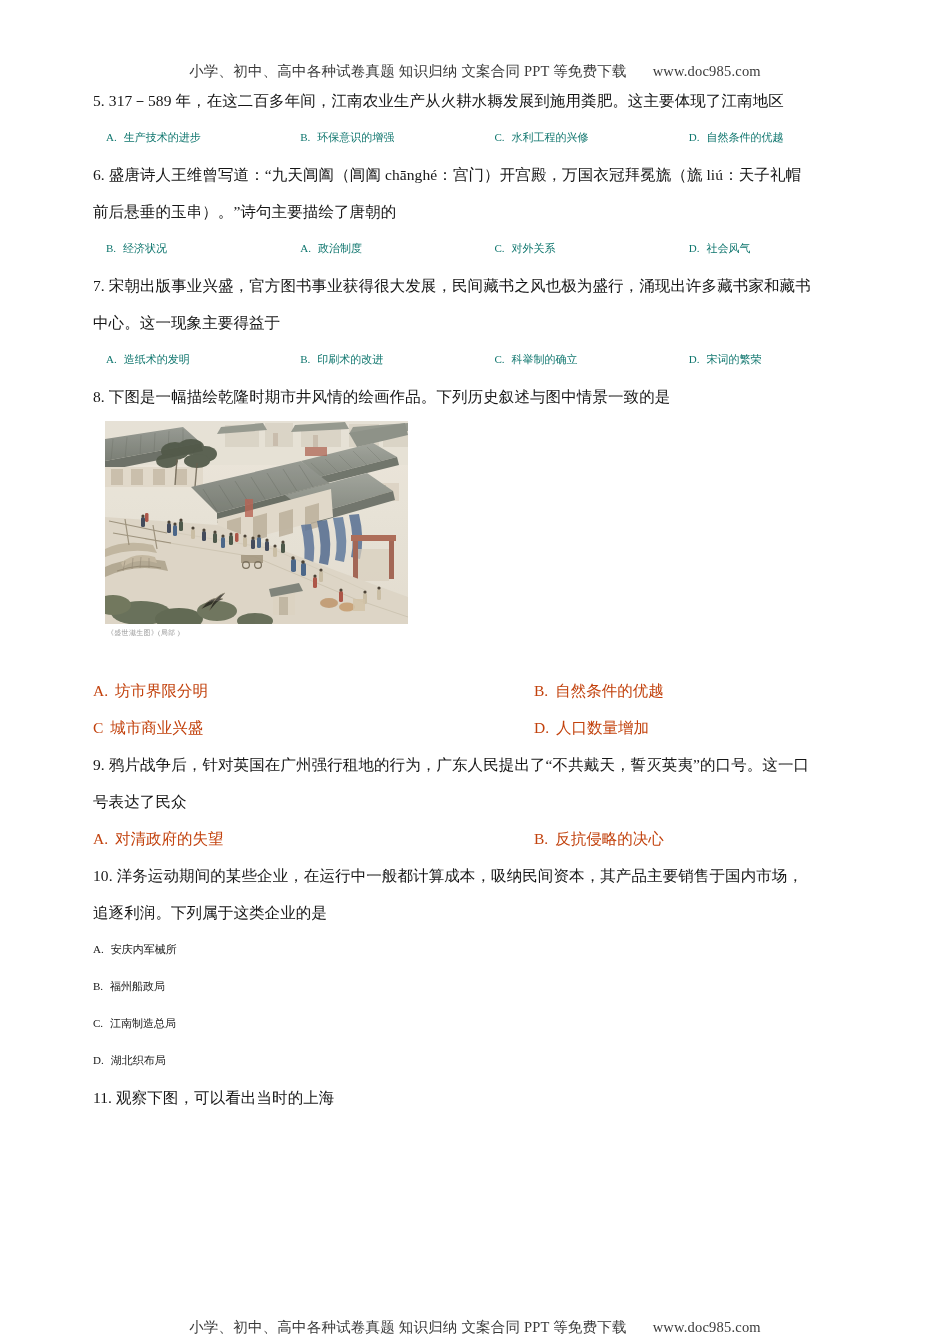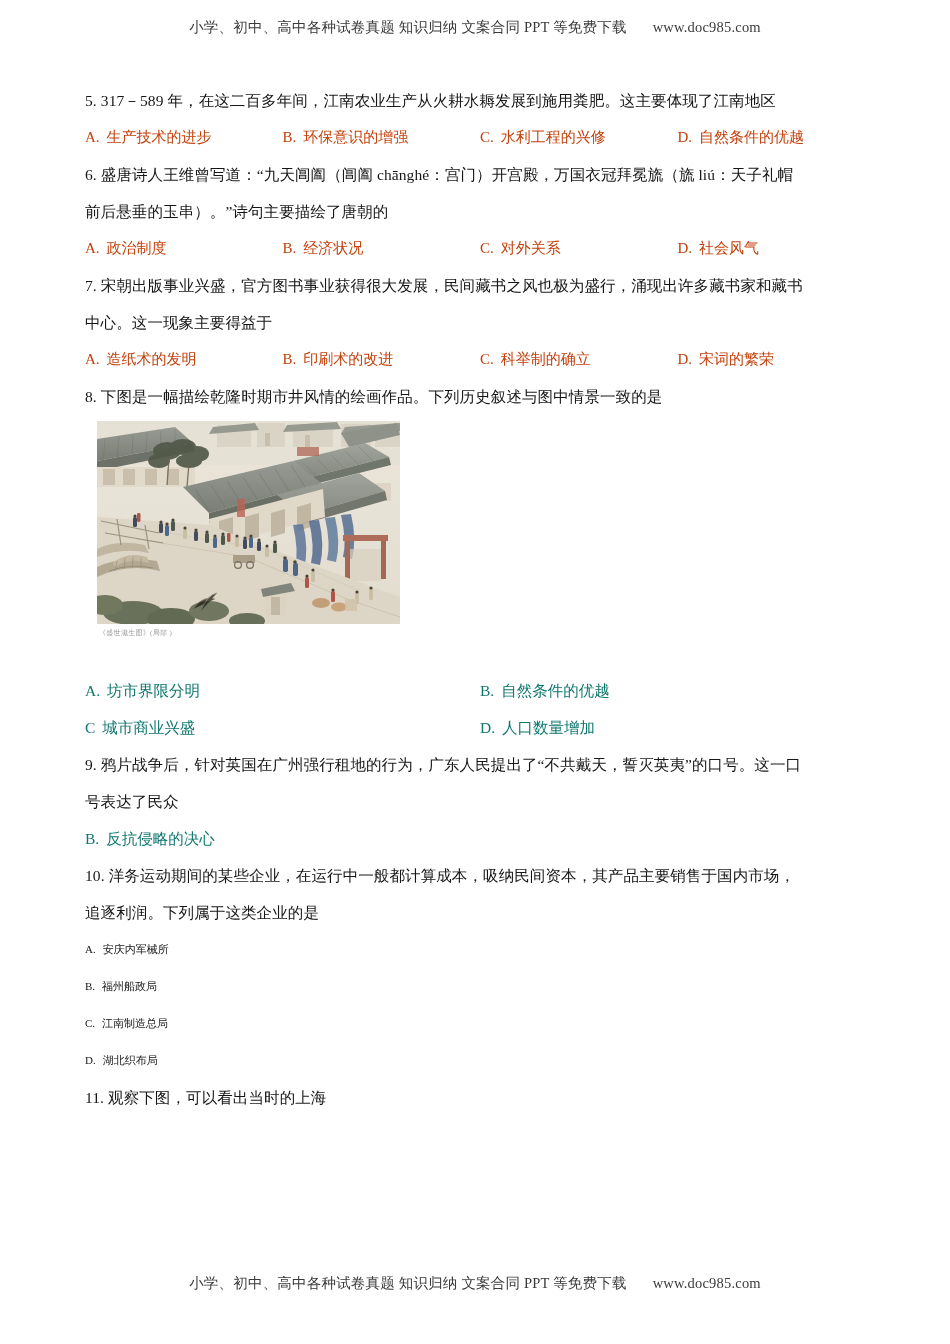--- a/index.html
+++ b/index.html
@@ -25,65 +25,68 @@
   
   .watermark {
     position: absolute;
     left: 0;
     width: 950px;
     text-align: center;
     font-size: 14.5px;
     color: #3a3a3a;
     letter-spacing: 0.2px;
     white-space: nowrap;
+    margin-top: 44px;
   }
   .watermark .wm-cn { font-family: "Liberation Serif", "DejaVu Serif", serif; }
   .watermark .wm-url {
     margin-left: 26px;
     font-family: "Liberation Serif", "DejaVu Serif", serif;
   }
   #page-header { top: 18px; }
   #page-footer { top: 1274px; }
 
   
   .content {
     position: absolute;
-    left: 85px;
+    left: 93px;
     top: 82px;
     width: 790px;
   }
 
   .q-block { margin-bottom: 0; }
 
   .q-line {
     font-size: 15.5px;
     line-height: 37px;
     color: #161616;
     letter-spacing: 0.1px;
     white-space: pre-wrap;
     text-align: justify;
   }
   .q-stem { text-indent: 0; }
 
   
   .opts-4 {
     display: flex;
-    font-size: 15px;
+    font-size: 11px;
     line-height: 37px;
-    color: #c2410c;
+    color: #0f766e;
+    margin-left: 13px;
   }
   .opts-4 .opt {
     flex: 0 0 25%;
     white-space: nowrap;
   }
   .opts-2 {
     display: flex;
     font-size: 15.5px;
     line-height: 37px;
-    color: #0f766e;
+    color: #c2410c;
+    gap: 46px;
   }
   .opts-2 .opt {
     flex: 0 0 50%;
     white-space: nowrap;
   }
   .opts-1 .opt {
     font-size: 11px;
     line-height: 37px;
     color: #161616;
     white-space: nowrap;
@@ -131,22 +134,22 @@
         <div class="opt"><span class="opt-key">B.</span><span>环保意识的增强</span></div>
         <div class="opt"><span class="opt-key">C.</span><span>水利工程的兴修</span></div>
         <div class="opt"><span class="opt-key">D.</span><span>自然条件的优越</span></div>
       </div>
     </div>
 
     <div class="q-block">
       <div class="q-line q-stem">6. 盛唐诗人王维曾写道：“九天阊阖（阊阖 chānghé：宫门）开宫殿，万国衣冠拜冕旒（旒 liú：天子礼帽</div>
       <div class="q-line">前后悬垂的玉串）。”诗句主要描绘了唐朝的</div>
       <div class="opts-4">
+        <div class="opt"><span class="opt-key">B.</span><span>经济状况</span></div>
         <div class="opt"><span class="opt-key">A.</span><span>政治制度</span></div>
-        <div class="opt"><span class="opt-key">B.</span><span>经济状况</span></div>
         <div class="opt"><span class="opt-key">C.</span><span>对外关系</span></div>
         <div class="opt"><span class="opt-key">D.</span><span>社会风气</span></div>
       </div>
     </div>
 
     <div class="q-block">
       <div class="q-line q-stem">7. 宋朝出版事业兴盛，官方图书事业获得很大发展，民间藏书之风也极为盛行，涌现出许多藏书家和藏书</div>
       <div class="q-line">中心。这一现象主要得益于</div>
       <div class="opts-4">
         <div class="opt"><span class="opt-key">A.</span><span>造纸术的发明</span></div>
@@ -433,20 +436,21 @@
       <div class="opts-2">
         <div class="opt"><span class="opt-key">C</span><span>城市商业兴盛</span></div>
         <div class="opt"><span class="opt-key">D.</span><span>人口数量增加</span></div>
       </div>
     </div>
 
     <div class="q-block">
       <div class="q-line q-stem">9. 鸦片战争后，针对英国在广州强行租地的行为，广东人民提出了“不共戴天，誓灭英夷”的口号。这一口</div>
       <div class="q-line">号表达了民众</div>
       <div class="opts-2">
+        <div class="opt"><span class="opt-key">A.</span><span>对清政府的失望</span></div>
         <div class="opt"><span class="opt-key">B.</span><span>反抗侵略的决心</span></div>
       </div>
     </div>
 
     <div class="q-block">
       <div class="q-line q-stem">10. 洋务运动期间的某些企业，在运行中一般都计算成本，吸纳民间资本，其产品主要销售于国内市场，</div>
       <div class="q-line">追逐利润。下列属于这类企业的是</div>
       <div class="opts-1">
         <div class="opt"><span class="opt-key">A.</span><span>安庆内军械所</span></div>
         <div class="opt"><span class="opt-key">B.</span><span>福州船政局</span></div>

